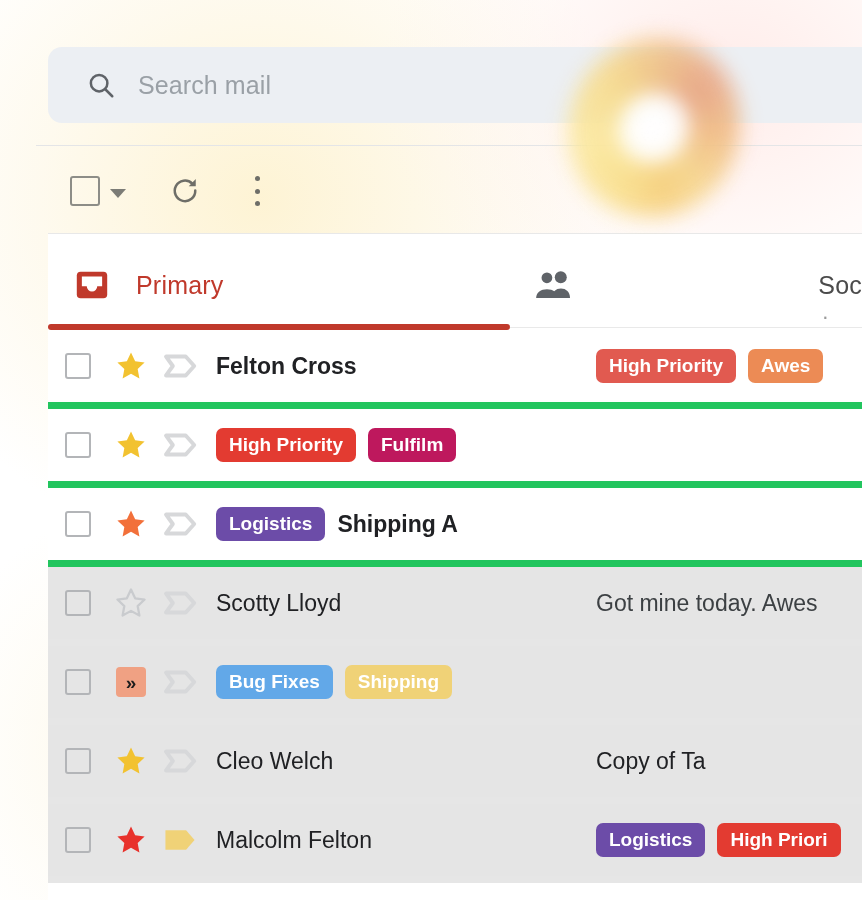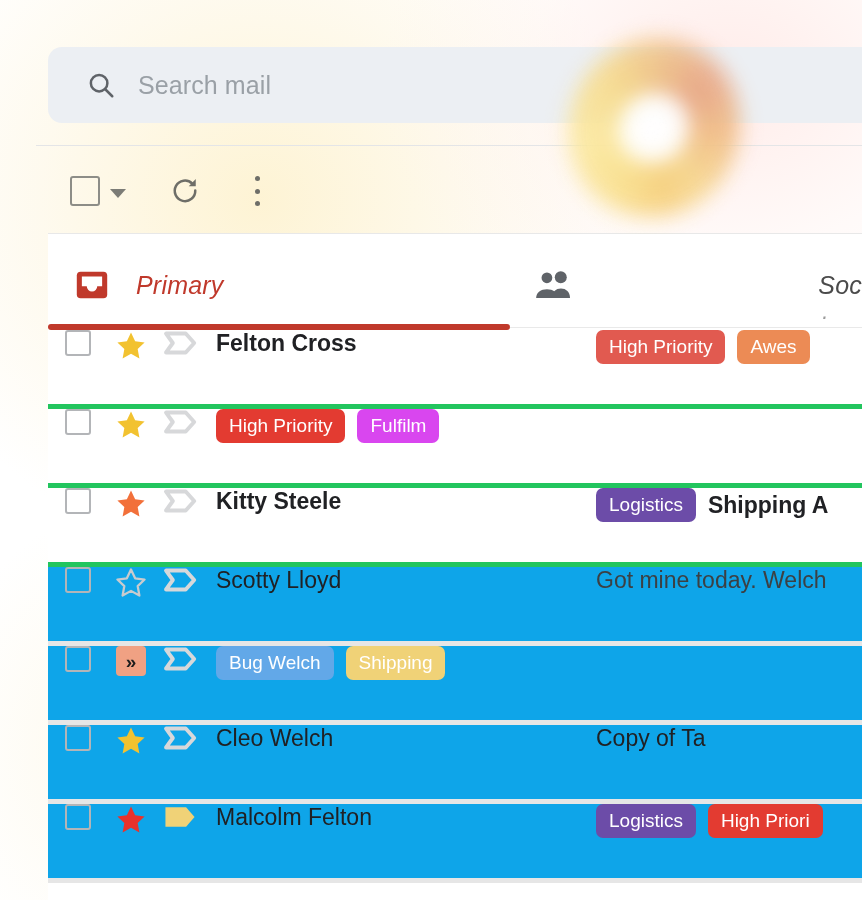--- a/index.html
+++ b/index.html
@@ -141,21 +141,20 @@
     width: 814px; height: 666px;
     background:#ffffff;
   }
 
   
   .tabs { position:relative; height: 96px; background:#fff; }
   .tab {
     position:absolute; top:0; height:96px;
     display:flex; align-items:center;
     padding-top: 6px;
-    font-style: italic;
   }
   .tab-primary { left: 0; width: 462px; }
   .tab-social  { left: 462px; width: 352px; justify-content: space-between; }
 
   .tab-ico { width: 44px; height: 44px; margin-left: 22px; margin-right: 22px; flex:0 0 auto; display:flex; align-items:center; justify-content:center; }
   .tab-label { font-size: 25px; letter-spacing:0.2px; }
   .tab-primary .tab-label { color:#c0392b; }
   .tab-social .tab-label  { color:#4b4b4b; }
   .tab-social .tab-wrap { position:relative; }
   .tab-ellipsis {
@@ -171,25 +170,25 @@
   }
   .tabs-rule {
     position:absolute; left:462px; top:93px; width:352px; height:1px; background:#e9e9e9;
   }
 
   
   .rows { position:relative; }
   .row {
     position:relative;
     height: 79px;
-    display:flex; align-items:flex-start;
-    border-bottom:5px solid #22c55e;
+    display:flex; align-items:center;
+    border-bottom:7px solid #22c55e;
     background:#ffffff;
   }
-  .row.read { background:#0ea5e9; border-bottom-color:#e6e6e6; }
+  .row.read { background:#e5e5e5; border-bottom-color:#e6e6e6; }
 
   .cell-check { width:60px; display:flex; justify-content:center; flex:0 0 auto; }
   .rowcheck {
     width: 26px; height: 26px;
     border:2px solid #b3b5b8;
     border-radius:3px;
     background:transparent;
   }
   .cell-star { width: 46px; display:flex; justify-content:center; flex:0 0 auto; }
   .cell-imp  { width: 52px; display:flex; justify-content:center; flex:0 0 auto; margin-right: 10px; }
@@ -210,21 +209,21 @@
     gap: 12px;
     white-space:nowrap;
     overflow:hidden;
     min-width:0;
   }
   .chip {
     display:inline-block;
     flex:0 0 auto;
     color:#fff;
     font-size: 19px;
-    font-weight:normal;
+    font-weight:bold;
     padding: 7px 13px 8px;
     border-radius: 7px;
     line-height:1;
   }
   .subject {
     font-size: 23px;
     color:#202124;
     white-space:nowrap;
     flex:0 0 auto;
   }
@@ -349,38 +348,37 @@
               <polygon fill="#f2c230" points="12,1.9 15.1,8.5 22.2,9.4 17,14.3 18.3,21.4 12,17.9 5.7,21.4 7,14.3 1.8,9.4 8.9,8.5"></polygon>
             </svg>
           </span>
           <span class="cell-imp">
             <svg width="34" height="26" viewBox="0 0 28 20">
               <path d="M2.5 2.2 h16.2 l7 7.8 -7 7.8 H2.5 l5.6-7.8 z" fill="none" stroke="#d7d8da" stroke-width="3.2" stroke-linejoin="round"></path>
             </svg>
           </span>
           <span class="content">
             <span class="chip" style="background: rgb(227, 59, 49);">High Priority</span>
-            <span class="chip" style="background: #d946ef;">Fulfilm</span>
+            <span class="chip" style="background: #be185d;">Fulfilm</span>
           </span>
         </div>
         <div class="row unread">
           <span class="cell-check">
             <span class="rowcheck"></span>
           </span>
           <span class="cell-star">
             <svg width="32" height="32" viewBox="0 0 24 24">
               <polygon fill="#f2703a" points="12,1.9 15.1,8.5 22.2,9.4 17,14.3 18.3,21.4 12,17.9 5.7,21.4 7,14.3 1.8,9.4 8.9,8.5"></polygon>
             </svg>
           </span>
           <span class="cell-imp">
             <svg width="34" height="26" viewBox="0 0 28 20">
               <path d="M2.5 2.2 h16.2 l7 7.8 -7 7.8 H2.5 l5.6-7.8 z" fill="none" stroke="#d7d8da" stroke-width="3.2" stroke-linejoin="round"></path>
             </svg>
           </span>
-          <span class="sender">Kitty Steele</span>
           <span class="content">
             <span class="chip" style="background: rgb(108, 76, 168);">Logistics</span>
             <span class="subject">Shipping A</span>
           </span>
         </div>
         <div class="row read">
           <span class="cell-check">
             <span class="rowcheck"></span>
           </span>
           <span class="cell-star">
@@ -388,37 +386,37 @@
               <polygon fill="none" stroke="#c9cbce" stroke-width="1.7" stroke-linejoin="round" points="12,1.9 15.1,8.5 22.2,9.4 17,14.3 18.3,21.4 12,17.9 5.7,21.4 7,14.3 1.8,9.4 8.9,8.5"></polygon>
             </svg>
           </span>
           <span class="cell-imp">
             <svg width="34" height="26" viewBox="0 0 28 20">
               <path d="M2.5 2.2 h16.2 l7 7.8 -7 7.8 H2.5 l5.6-7.8 z" fill="none" stroke="#d7d8da" stroke-width="3.2" stroke-linejoin="round"></path>
             </svg>
           </span>
           <span class="sender">Scotty Lloyd</span>
           <span class="content">
-            <span class="snippet">Got mine today. Welch</span>
+            <span class="snippet">Got mine today. Awes</span>
           </span>
         </div>
         <div class="row read">
           <span class="cell-check">
             <span class="rowcheck"></span>
           </span>
           <span class="cell-star">
             <span class="priority-badge" style="background:#f0a183">»</span>
           </span>
           <span class="cell-imp">
             <svg width="34" height="26" viewBox="0 0 28 20">
               <path d="M2.5 2.2 h16.2 l7 7.8 -7 7.8 H2.5 l5.6-7.8 z" fill="none" stroke="#d7d8da" stroke-width="3.2" stroke-linejoin="round"></path>
             </svg>
           </span>
           <span class="content">
-            <span class="chip" style="background: rgb(98, 168, 232);">Bug Welch</span>
+            <span class="chip" style="background: rgb(98, 168, 232);">Bug Fixes</span>
             <span class="chip" style="background: rgb(240, 210, 119);">Shipping</span>
           </span>
         </div>
         <div class="row read">
           <span class="cell-check">
             <span class="rowcheck"></span>
           </span>
           <span class="cell-star">
             <svg width="32" height="32" viewBox="0 0 24 24">
               <polygon fill="#f2c230" points="12,1.9 15.1,8.5 22.2,9.4 17,14.3 18.3,21.4 12,17.9 5.7,21.4 7,14.3 1.8,9.4 8.9,8.5"></polygon>

